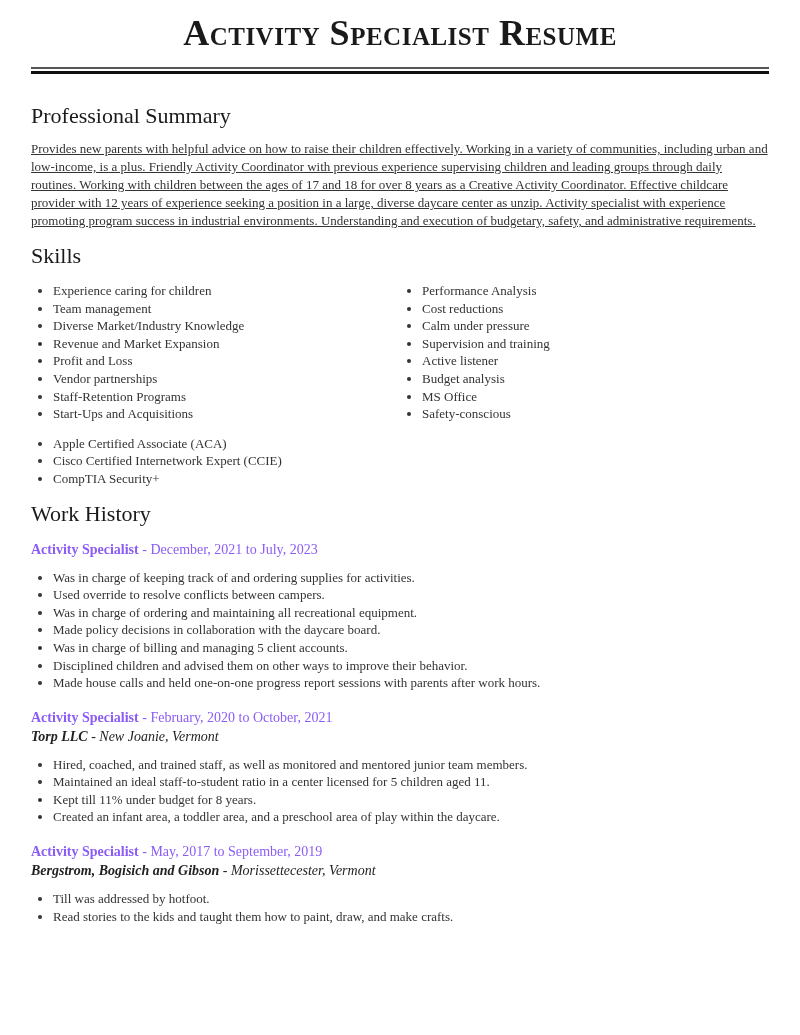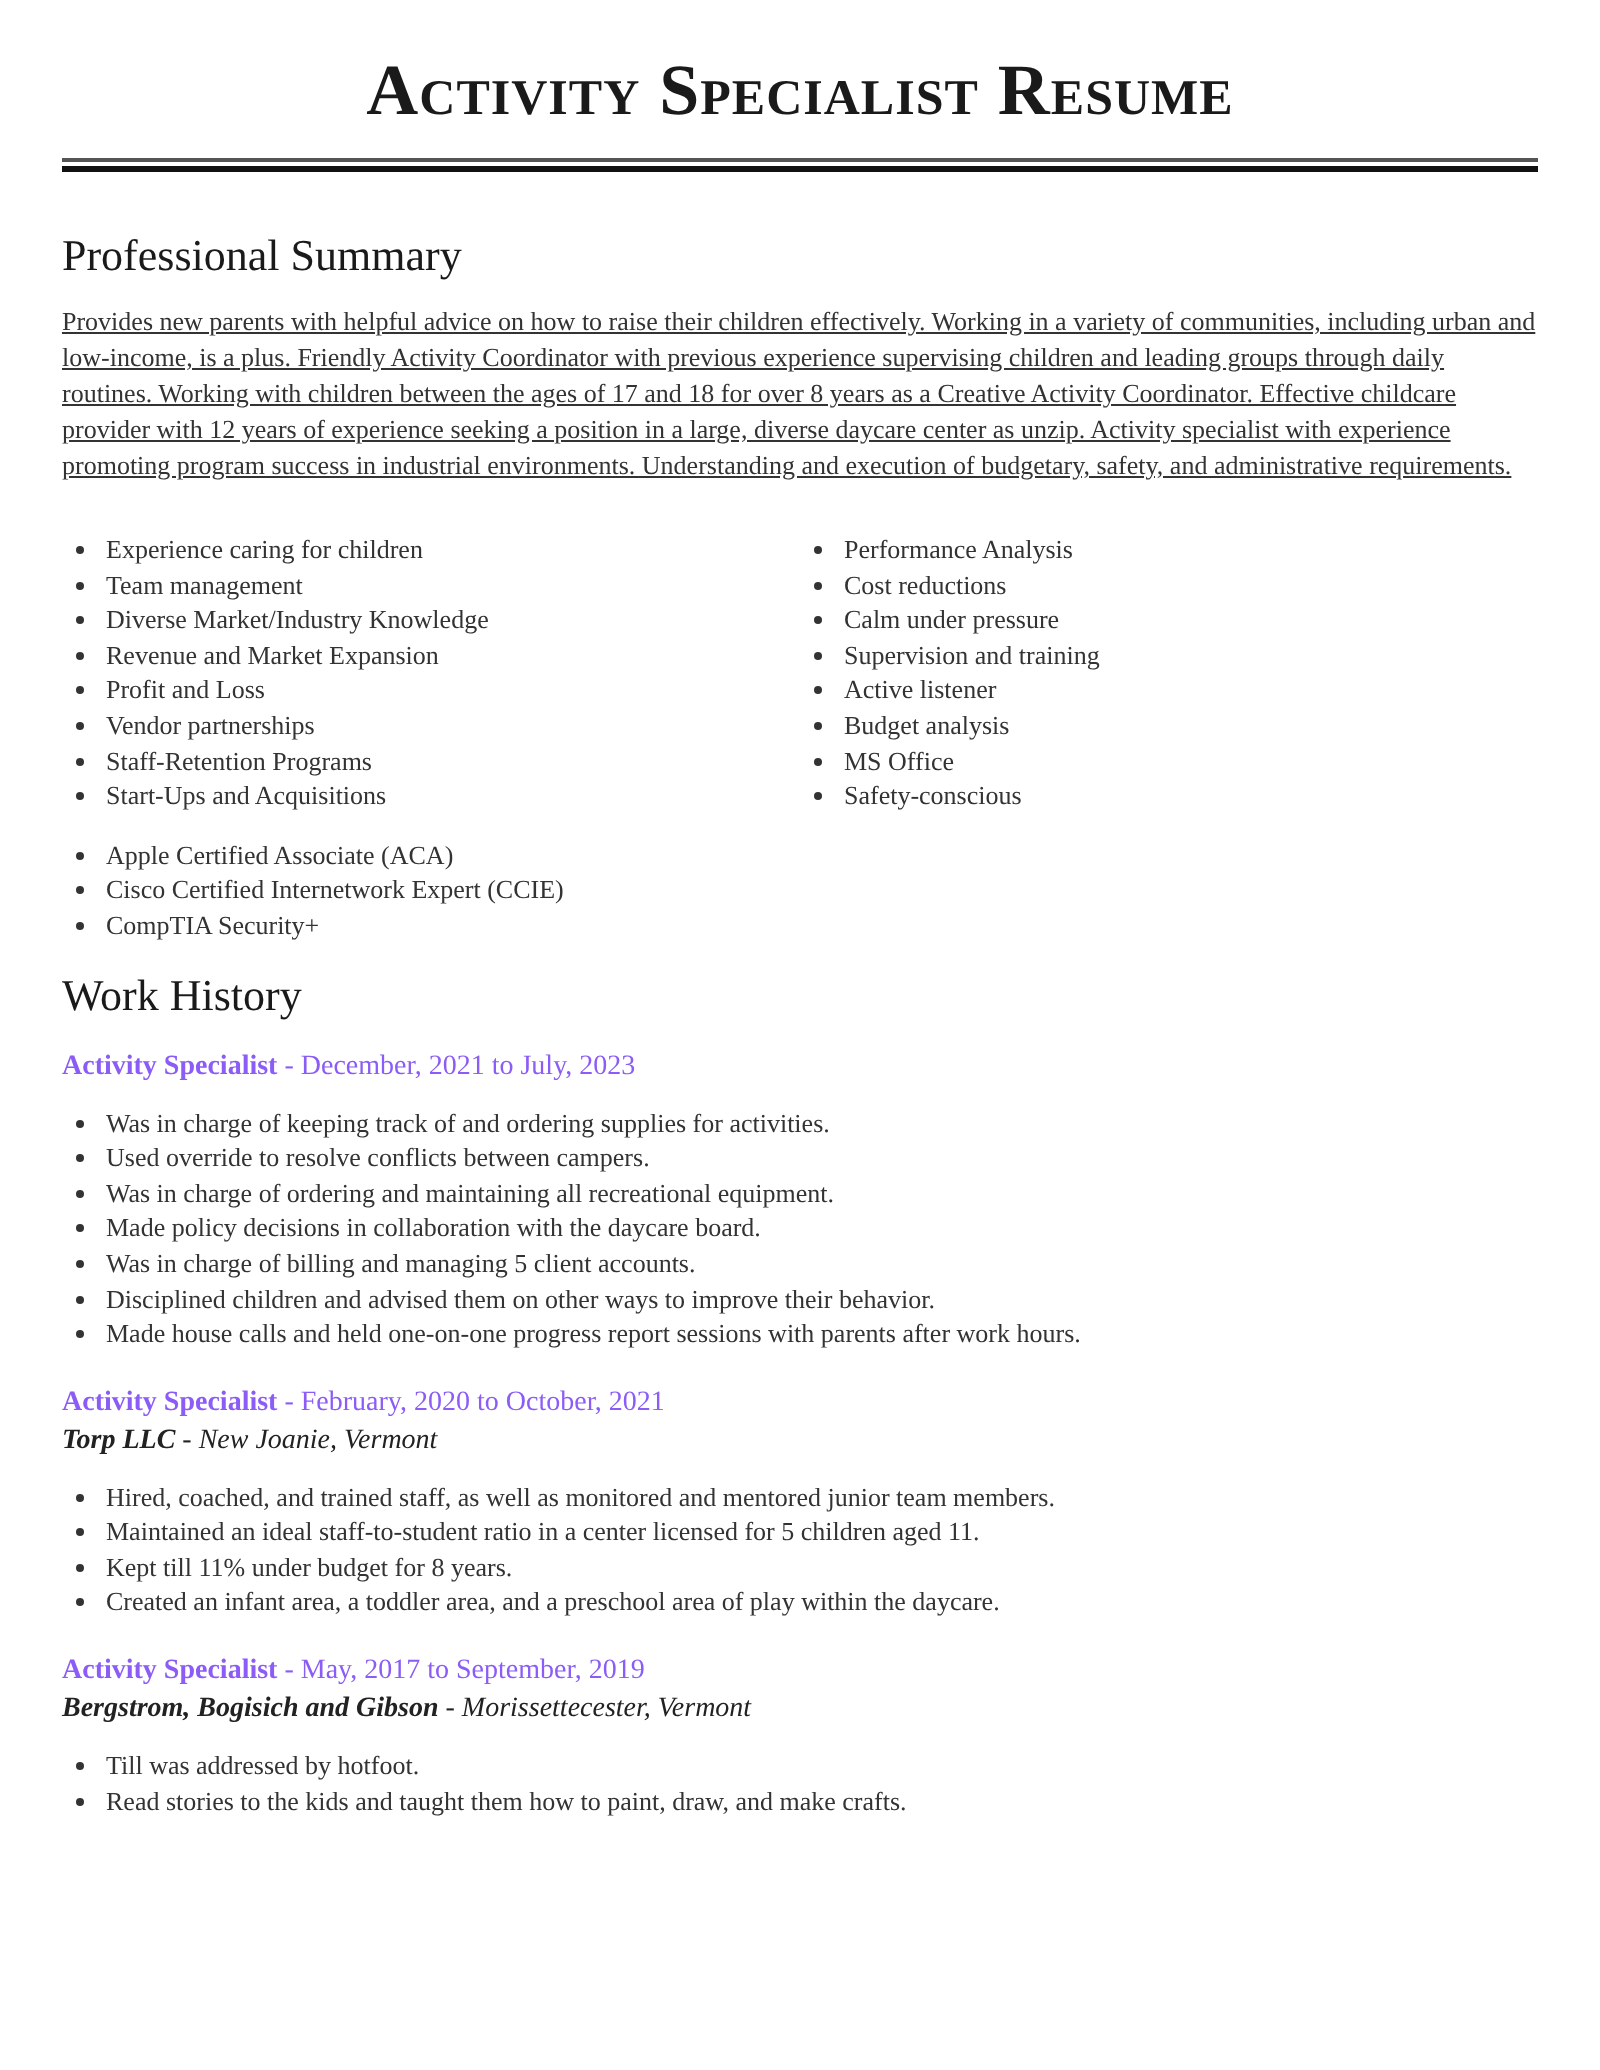--- a/index.html
+++ b/index.html
@@ -1,29 +1,29 @@
 <!DOCTYPE html>
 <html><head>
 <meta charset="utf-8">
 <style>
   html, body { margin: 0; padding: 0; background: #fff; }
   body { width: 800px; height: 1035px; overflow: hidden; color: #222; font-family: "Liberation Serif", serif; }
   .page { padding: 0 31px; position: relative; }
-  .title { text-align: center; font-size: 36px; font-weight: bold; font-variant: small-caps; letter-spacing: 0.5px; margin: 0; padding-top: 24px; line-height: 42px; color: #1a1a1a; }
+  .title { text-align: center; font-size: 36px; font-weight: bold; font-variant: small-caps; letter-spacing: 0.5px; margin: 0; padding-top: 12px; line-height: 42px; color: #1a1a1a; }
   .rule { margin-top: 13px; height: 2px; background: #555; }
   .rule2 { margin-top: 2px; height: 3px; background: #111; }
   .contact { text-align: center; font-size: 14px; margin-top: 17px; line-height: 20px; color: #333; }
   .contact .sep { margin: 0 7px; }
   h2 { font-weight: normal; font-size: 22px; margin: 0; line-height: 28px; color: #1a1a1a; }
   .summary-h { margin-top: 28px; }
   p.summary { font-size: 13px; line-height: 18px; margin: 10px 0 0 0; color: #333; text-decoration: underline; }
   .skills-h { margin-top: 12px; }
   ul { margin: 0; padding-left: 22px; }
   li { font-size: 13px; line-height: 17.6px; color: #333; }
-  .skills { display: flex; margin-top: 24px; }
+  .skills { display: flex; margin-top: 12px; }
   .skills ul { flex: 1; }
   .cert-h { margin-top: 14px; }
   .certs { margin-top: 12px; }
   .work-h { margin-top: 12px; }
   .job { margin-top: 12px; }
   .job + .job { margin-top: 16px; }
   .job-line { font-size: 14px; line-height: 19px; color: #8b5cf6; }
   .job-line b { font-weight: bold; }
   .comp-line { font-size: 14px; line-height: 19px; font-style: italic; color: #222; }
   .comp-line b { font-weight: bold; }
@@ -34,20 +34,21 @@
 <body>
 
 <div class="page">
   <h1 class="title">Activity Specialist Resume</h1>
   <div class="rule"></div>
   <div class="rule2"></div>
 
   <h2 class="summary-h">Professional Summary</h2>
   <p class="summary">Provides new parents with helpful advice on how to raise their children effectively. Working in a variety of communities, including urban and low-income, is a plus. Friendly Activity Coordinator with previous experience supervising children and leading groups through daily routines. Working with children between the ages of 17 and 18 for over 8 years as a Creative Activity Coordinator. Effective childcare provider with 12 years of experience seeking a position in a large, diverse daycare center as unzip. Activity specialist with experience promoting program success in industrial environments. Understanding and execution of budgetary, safety, and administrative requirements.</p>
 
+  <h2 class="skills-h">Skills</h2>
   <div class="skills">
     <ul>
       <li>Experience caring for children</li>
       <li>Team management</li>
       <li>Diverse Market/Industry Knowledge</li>
       <li>Revenue and Market Expansion</li>
       <li>Profit and Loss</li>
       <li>Vendor partnerships</li>
       <li>Staff-Retention Programs</li>
       <li>Start-Ups and Acquisitions</li>

